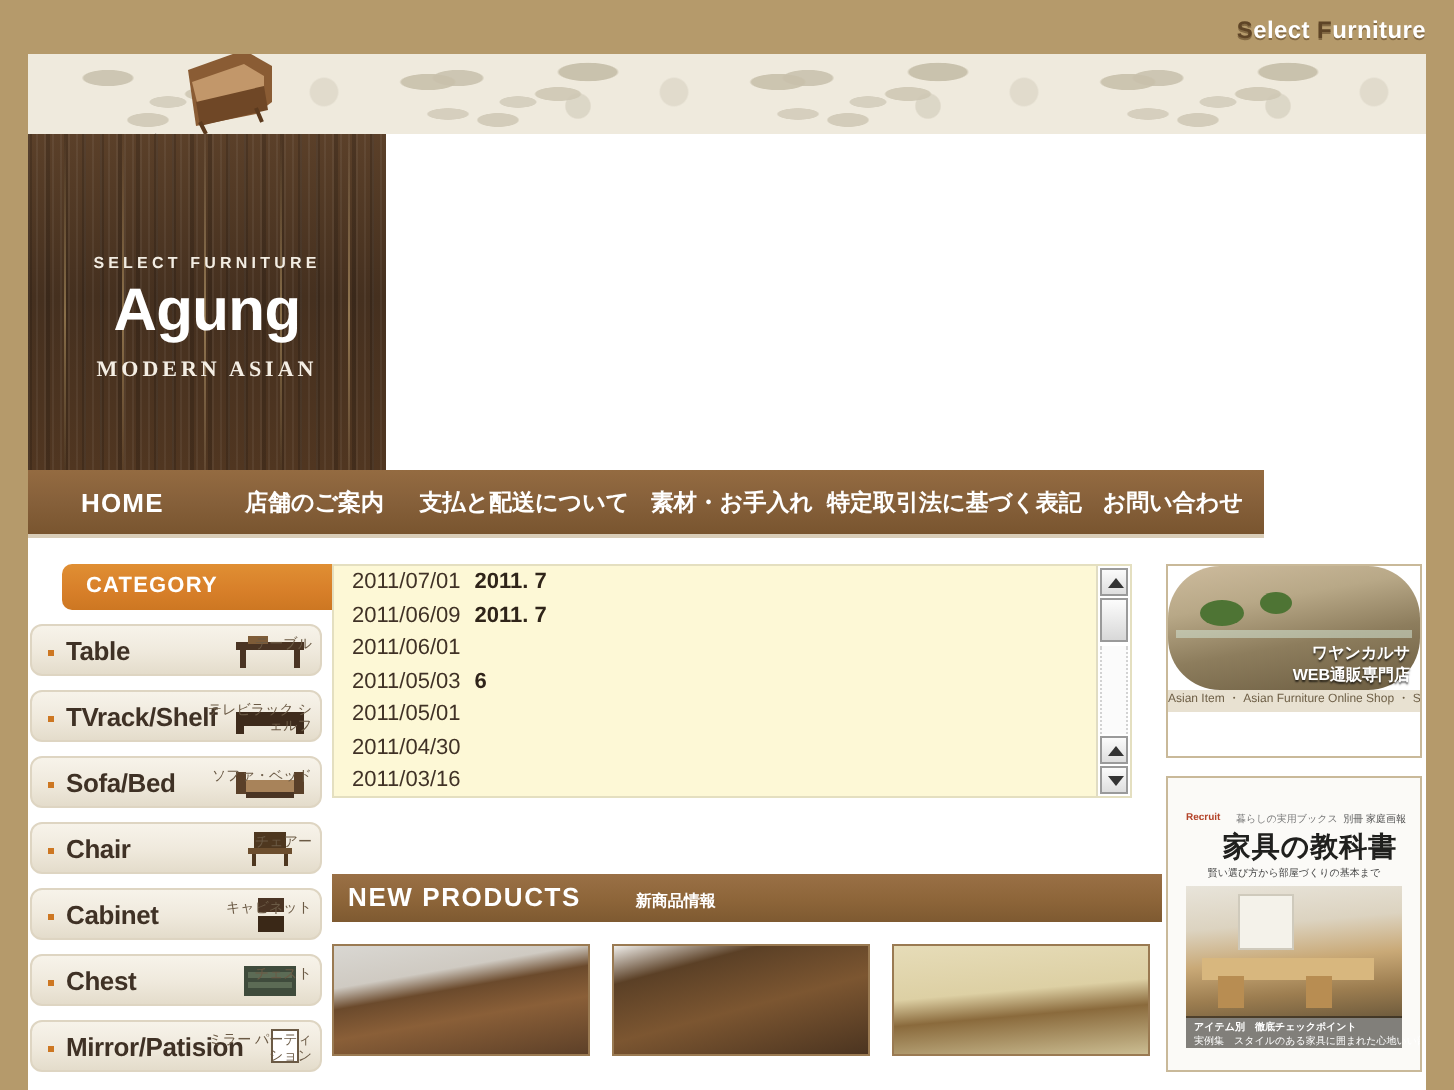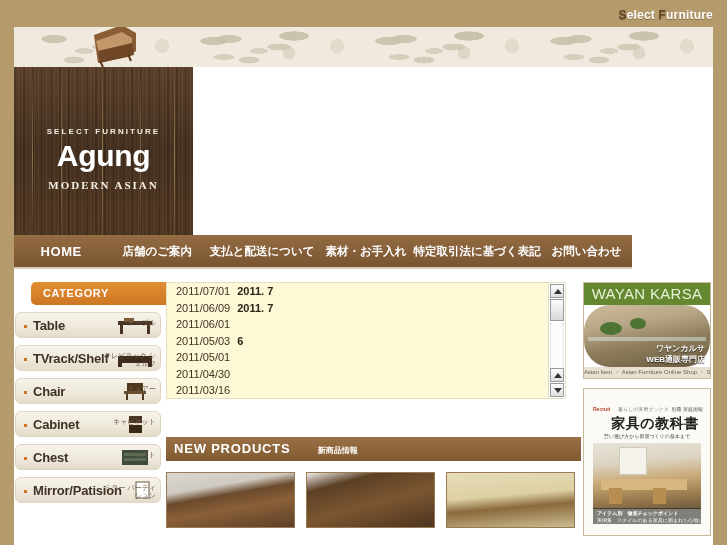--- a/index.html
+++ b/index.html
@@ -506,20 +506,33 @@
         <span class="thumb">
           <svg viewBox="0 0 38 19" width="38" height="19">
               <rect x="2" y="7" width="34" height="7" fill="#3e2b1c"></rect>
               <rect x="2" y="14" width="4" height="4" fill="#3e2b1c"></rect>
               <rect x="32" y="14" width="4" height="4" fill="#3e2b1c"></rect>
             </svg>
         </span>
         <span class="jp">テレビラック シェルフ</span>
       </div>
 
+      <div class="cat-item">
+        <span class="dot"></span>
+        <span class="en">Sofa/Bed</span>
+        <span class="thumb">
+          <svg viewBox="0 0 38 19" width="38" height="19">
+              <rect x="2" y="4" width="5" height="11" fill="#5a4029"></rect>
+              <rect x="31" y="4" width="5" height="11" fill="#5a4029"></rect>
+              <rect x="7" y="8" width="24" height="6" fill="#a8835a"></rect>
+              <rect x="7" y="14" width="24" height="3" fill="#4a3423"></rect>
+            </svg>
+        </span>
+        <span class="jp">ソファ・ベッド</span>
+      </div>
 
       <div class="cat-item">
         <span class="dot"></span>
         <span class="en">Chair</span>
         <span class="thumb">
           <svg viewBox="0 0 38 19" width="38" height="19">
               <rect x="11" y="1" width="16" height="8" fill="#4e371f"></rect>
               <rect x="8" y="9" width="22" height="3" fill="#6c4e2e"></rect>
               <rect x="10" y="12" width="2" height="6" fill="#4e371f"></rect>
               <rect x="26" y="12" width="2" height="6" fill="#4e371f"></rect>
@@ -602,21 +615,20 @@
         <div class="prod p1"></div>
         <div class="prod p2"></div>
         <div class="prod p3"></div>
       </div>
 
     </div>
 
     <div class="right">
 
       <div class="rbanner rb1">
-        <div class="wk-top">WAYAN KARSA</div>
         <div class="wk-photo">
           <div class="wk-bowl1"></div>
           <div class="wk-bowl2"></div>
           <div class="wk-shelf"></div>
           <div class="wk-jp1">ワヤンカルサ</div>
           <div class="wk-jp2">WEB通販専門店</div>
         </div>
         <div class="wk-foot">Asian Item ・ Asian Furniture Online Shop ・ Since1996</div>
       </div>
 

